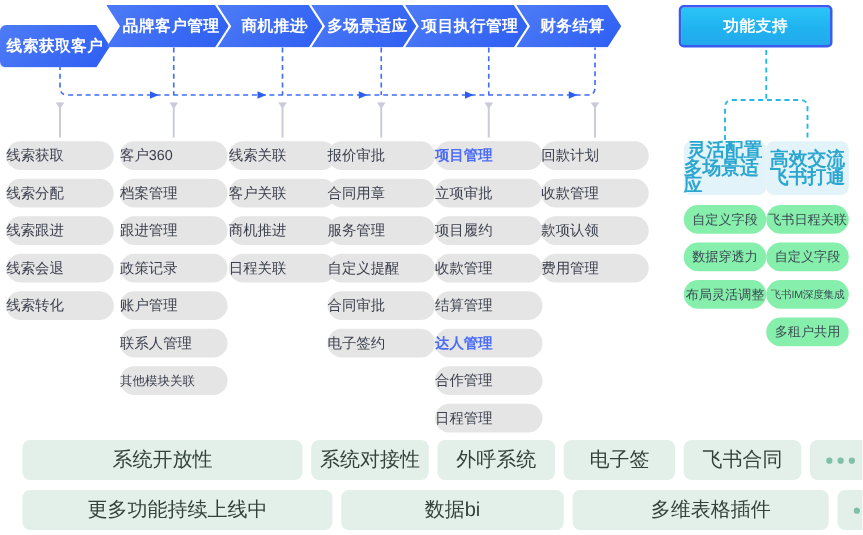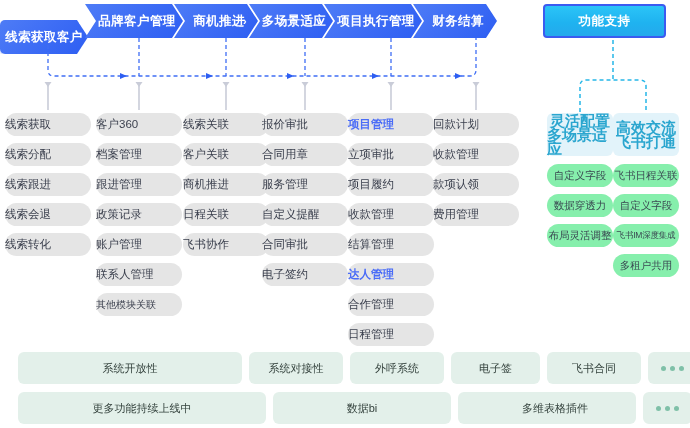--- a/index.html
+++ b/index.html
@@ -71,21 +71,21 @@
     font-size:10.5px;
     display:flex;align-items:center;justify-content:center;
     white-space:nowrap;
   }
   .sup-pill.tiny{font-size:8.5px;letter-spacing:-.2px;}
 
   
   .brow{position:absolute;left:0;height:32px;display:flex;}
   .bcell{
     height:32px;border-radius:6px;background:#e3f0ea;
-    color:#33413c;font-size:11px;
+    color:#33413c;font-size:16px;
     display:flex;align-items:center;justify-content:center;
     margin-right:7px;box-sizing:border-box;
   }
   .dots{display:flex;gap:4px;align-items:center;}
   .dots i{width:5px;height:5px;border-radius:50%;background:#7fc0a8;display:block;}
 </style>
 </head>
 <body>
 
 <div class="stage">
@@ -204,23 +204,20 @@
         </div>
         <div class="pill">
           <span>客户关联</span>
         </div>
         <div class="pill">
           <span>商机推进</span>
         </div>
         <div class="pill">
           <span>日程关联</span>
         </div>
-        <div class="pill">
-          <span>飞书协作</span>
-        </div>
       </div>
       <div class="col" style="left: 262px;">
         <div class="pill">
           <span>报价审批</span>
         </div>
         <div class="pill">
           <span>合同用章</span>
         </div>
         <div class="pill">
           <span>服务管理</span>
@@ -335,21 +332,21 @@
         </div>
       </div>
     </div>
   <div class="brow" id="brow1" style="top:392px;left:18px;">
       <div class="bcell" style="width: 248px;">
         <span>更多功能持续上线中</span>
       </div>
       <div class="bcell" style="width: 178px;">
         <span>数据bi</span>
       </div>
-      <div class="bcell" style="width: 178px; padding-left: 16px;">
+      <div class="bcell" style="width: 205px; padding-left: 16px;">
         <span>多维表格插件</span>
       </div>
       <div class="bcell" style="width: 49px;">
         <div class="dots">
           <i></i>
           <i></i>
           <i></i>
         </div>
       </div>
     </div>

